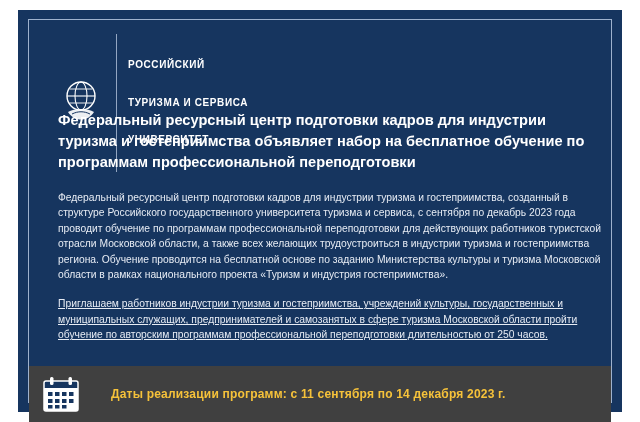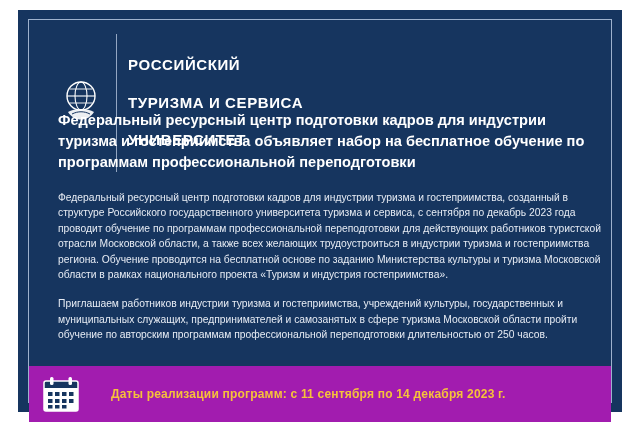--- a/index.html
+++ b/index.html
@@ -53,21 +53,21 @@
   }
   .logo-mark {
     width: 46px;
     height: 54px;
     position: relative;
     flex: none;
   }
   .logo-mark svg { display:block; }
   .logo-text {
     color: #ffffff;
-    font-size: 15px;
+    font-size: 10px;
     line-height: 12.5px;
     font-weight: bold;
     letter-spacing: 0.6px;
     text-transform: uppercase;
     white-space: pre;
     border-left: 1px solid #93a6c2;
     padding-left: 11px;
   }
   .logo-text div { white-space: nowrap; }
 
@@ -89,30 +89,30 @@
     left: 40px;
     top: 180px;
     width: 555px;
     color: #e7ecf4;
     font-size: 10.3px;
     line-height: 15.4px;
   }
   .body-block p {
     margin: 0 0 14px 0;
   }
-  .body-block p:last-child { margin-bottom: 0; }
+  .body-block p:last-child { margin-bottom: 0; text-decoration: underline; }
 
   
   .date-strip {
     position: absolute;
     left: 29px;
     right: 29px;
     bottom: 0;
     height: 56px;
-    background: #a21caf;
+    background: #404040;
     display: flex;
     align-items: center;
   }
   .cal-icon {
     width: 40px;
     height: 40px;
     margin-left: 12px;
     flex: none;
   }
   .date-text {

